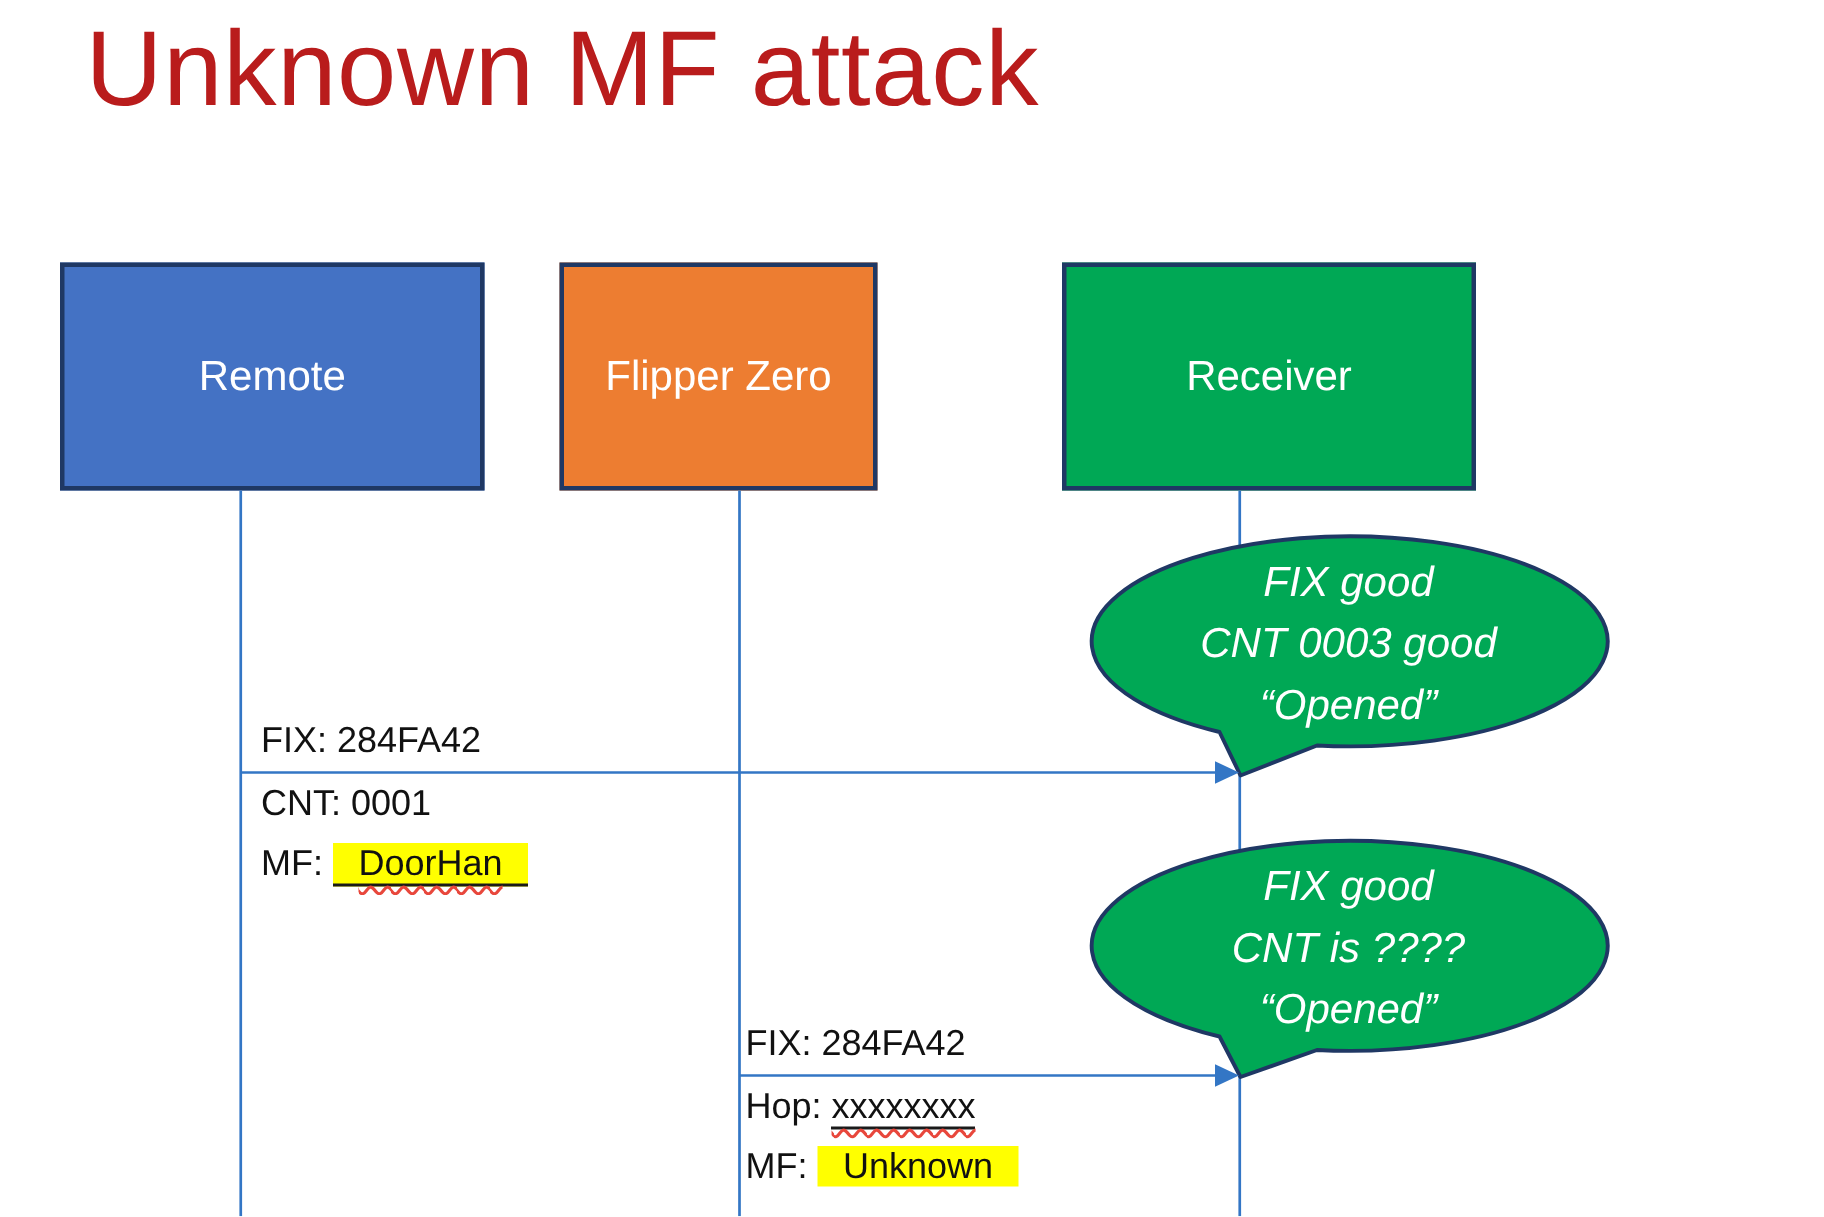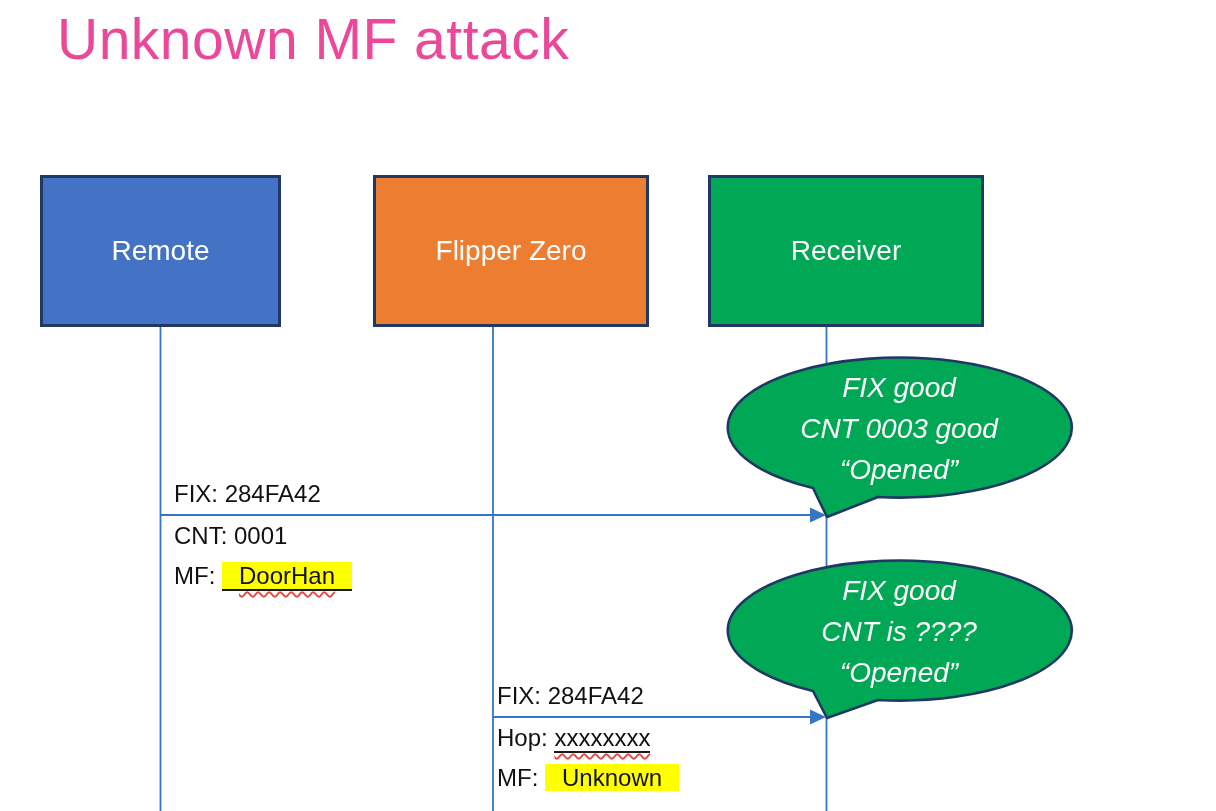--- a/index.html
+++ b/index.html
@@ -1,30 +1,30 @@
 <!DOCTYPE html>
 <html><head>
 <meta charset="utf-8">
 <style>
   html,body{margin:0;padding:0;background:#ffffff;}
   #canvas{
     position:relative;width:1216px;height:811px;background:#ffffff;overflow:hidden;
     font-family:"Liberation Sans","DejaVu Sans",sans-serif;
   }
   .title{
-    position:absolute;left:57px;top:6px;font-size:57px;font-weight:300;
-    color:#ec4899;letter-spacing:0.5px;white-space:nowrap;
+    position:absolute;left:57px;top:6px;font-size:71px;font-weight:300;
+    color:#b91c1c;letter-spacing:0.5px;white-space:nowrap;
   }
   .actor{
     position:absolute;top:175px;height:152px;border:3px solid #1F3864;
     box-sizing:border-box;display:flex;align-items:center;justify-content:center;
   }
   .actor .lbl{color:#ffffff;font-size:28px;}
-  #actor-remote{left:40px;width:241px;background:#4472C4;}
-  #actor-flipper{left:373px;width:276px;background:#ED7D31;}
+  #actor-remote{left:40px;width:283px;background:#4472C4;}
+  #actor-flipper{left:373px;width:212px;background:#ED7D31;}
   #actor-receiver{left:708px;width:276px;background:#00A855;}
   svg.layer{position:absolute;left:0;top:0;}
   .msg-label{
     position:absolute;font-size:24px;color:#111111;white-space:nowrap;line-height:32px;
   }
   .hl{background:#FFFF00;padding:0 17px;}
   .ul{border-bottom:2px solid #1a1a1a;}
   .squiggle{text-decoration:underline wavy #E8473C 2px;text-underline-offset:7px;}
   .callout-text{
     position:absolute;width:344px;text-align:center;color:#ffffff;font-size:28px;line-height:41px;font-style:italic;

